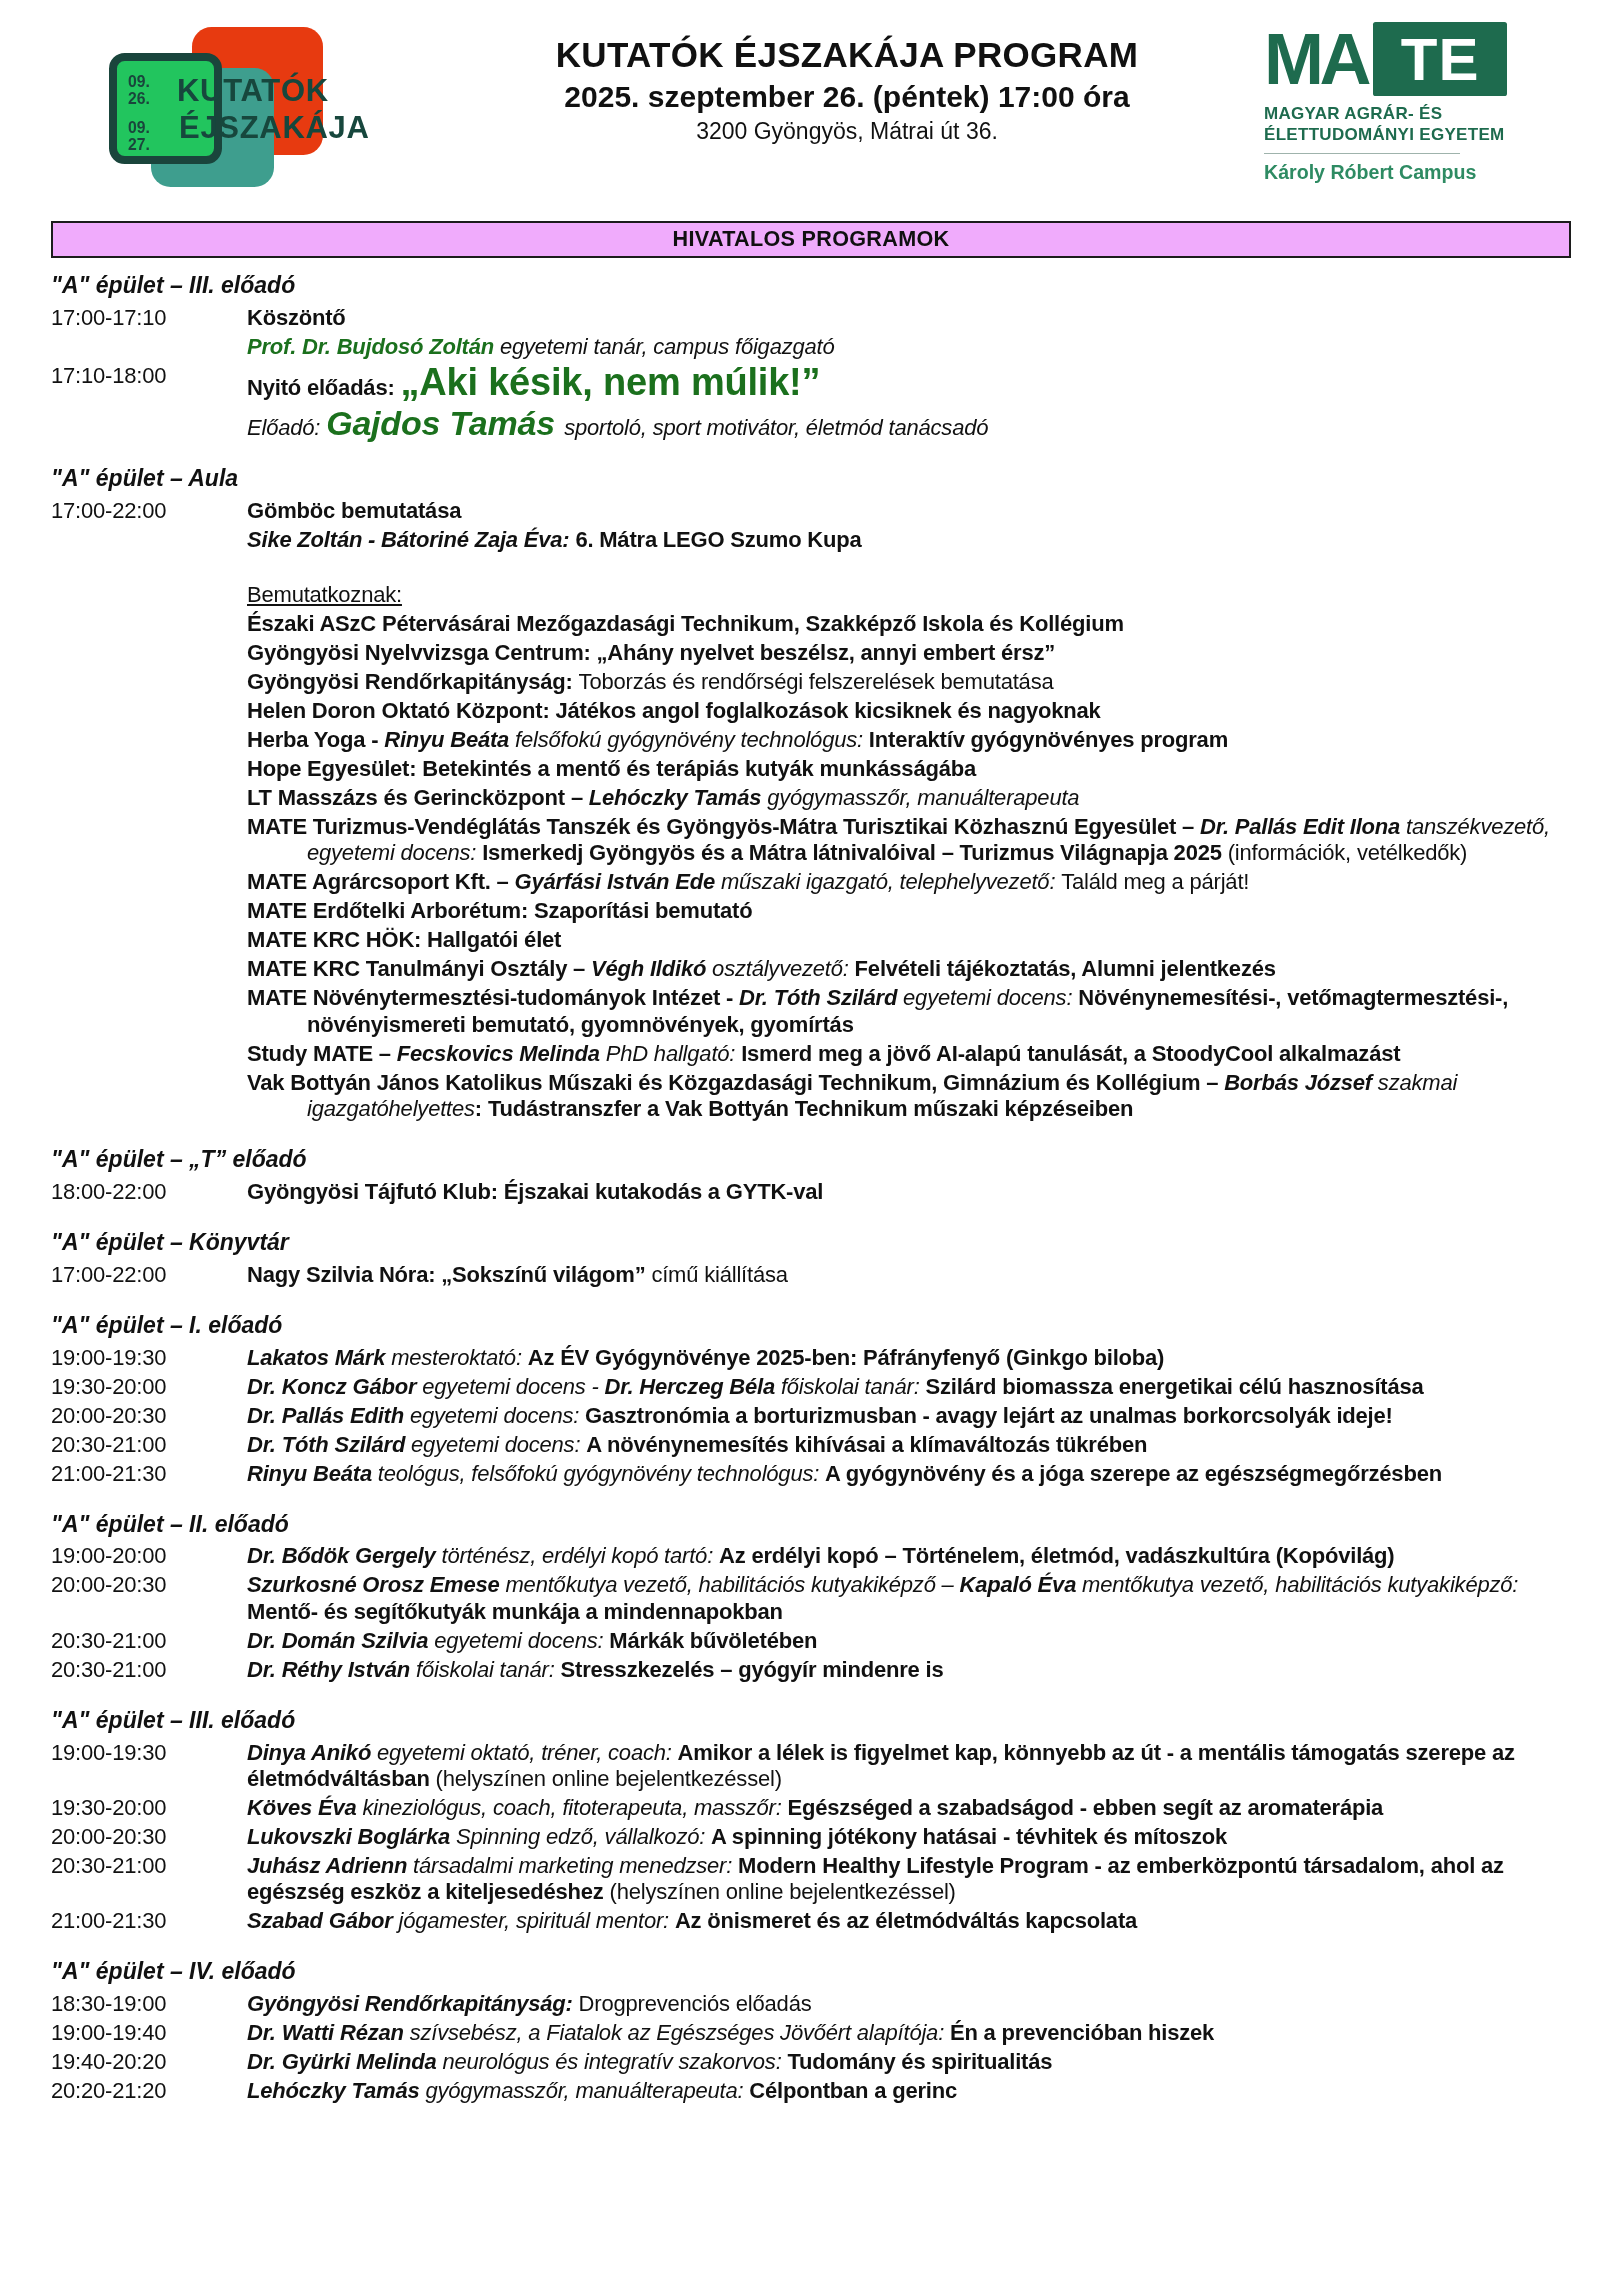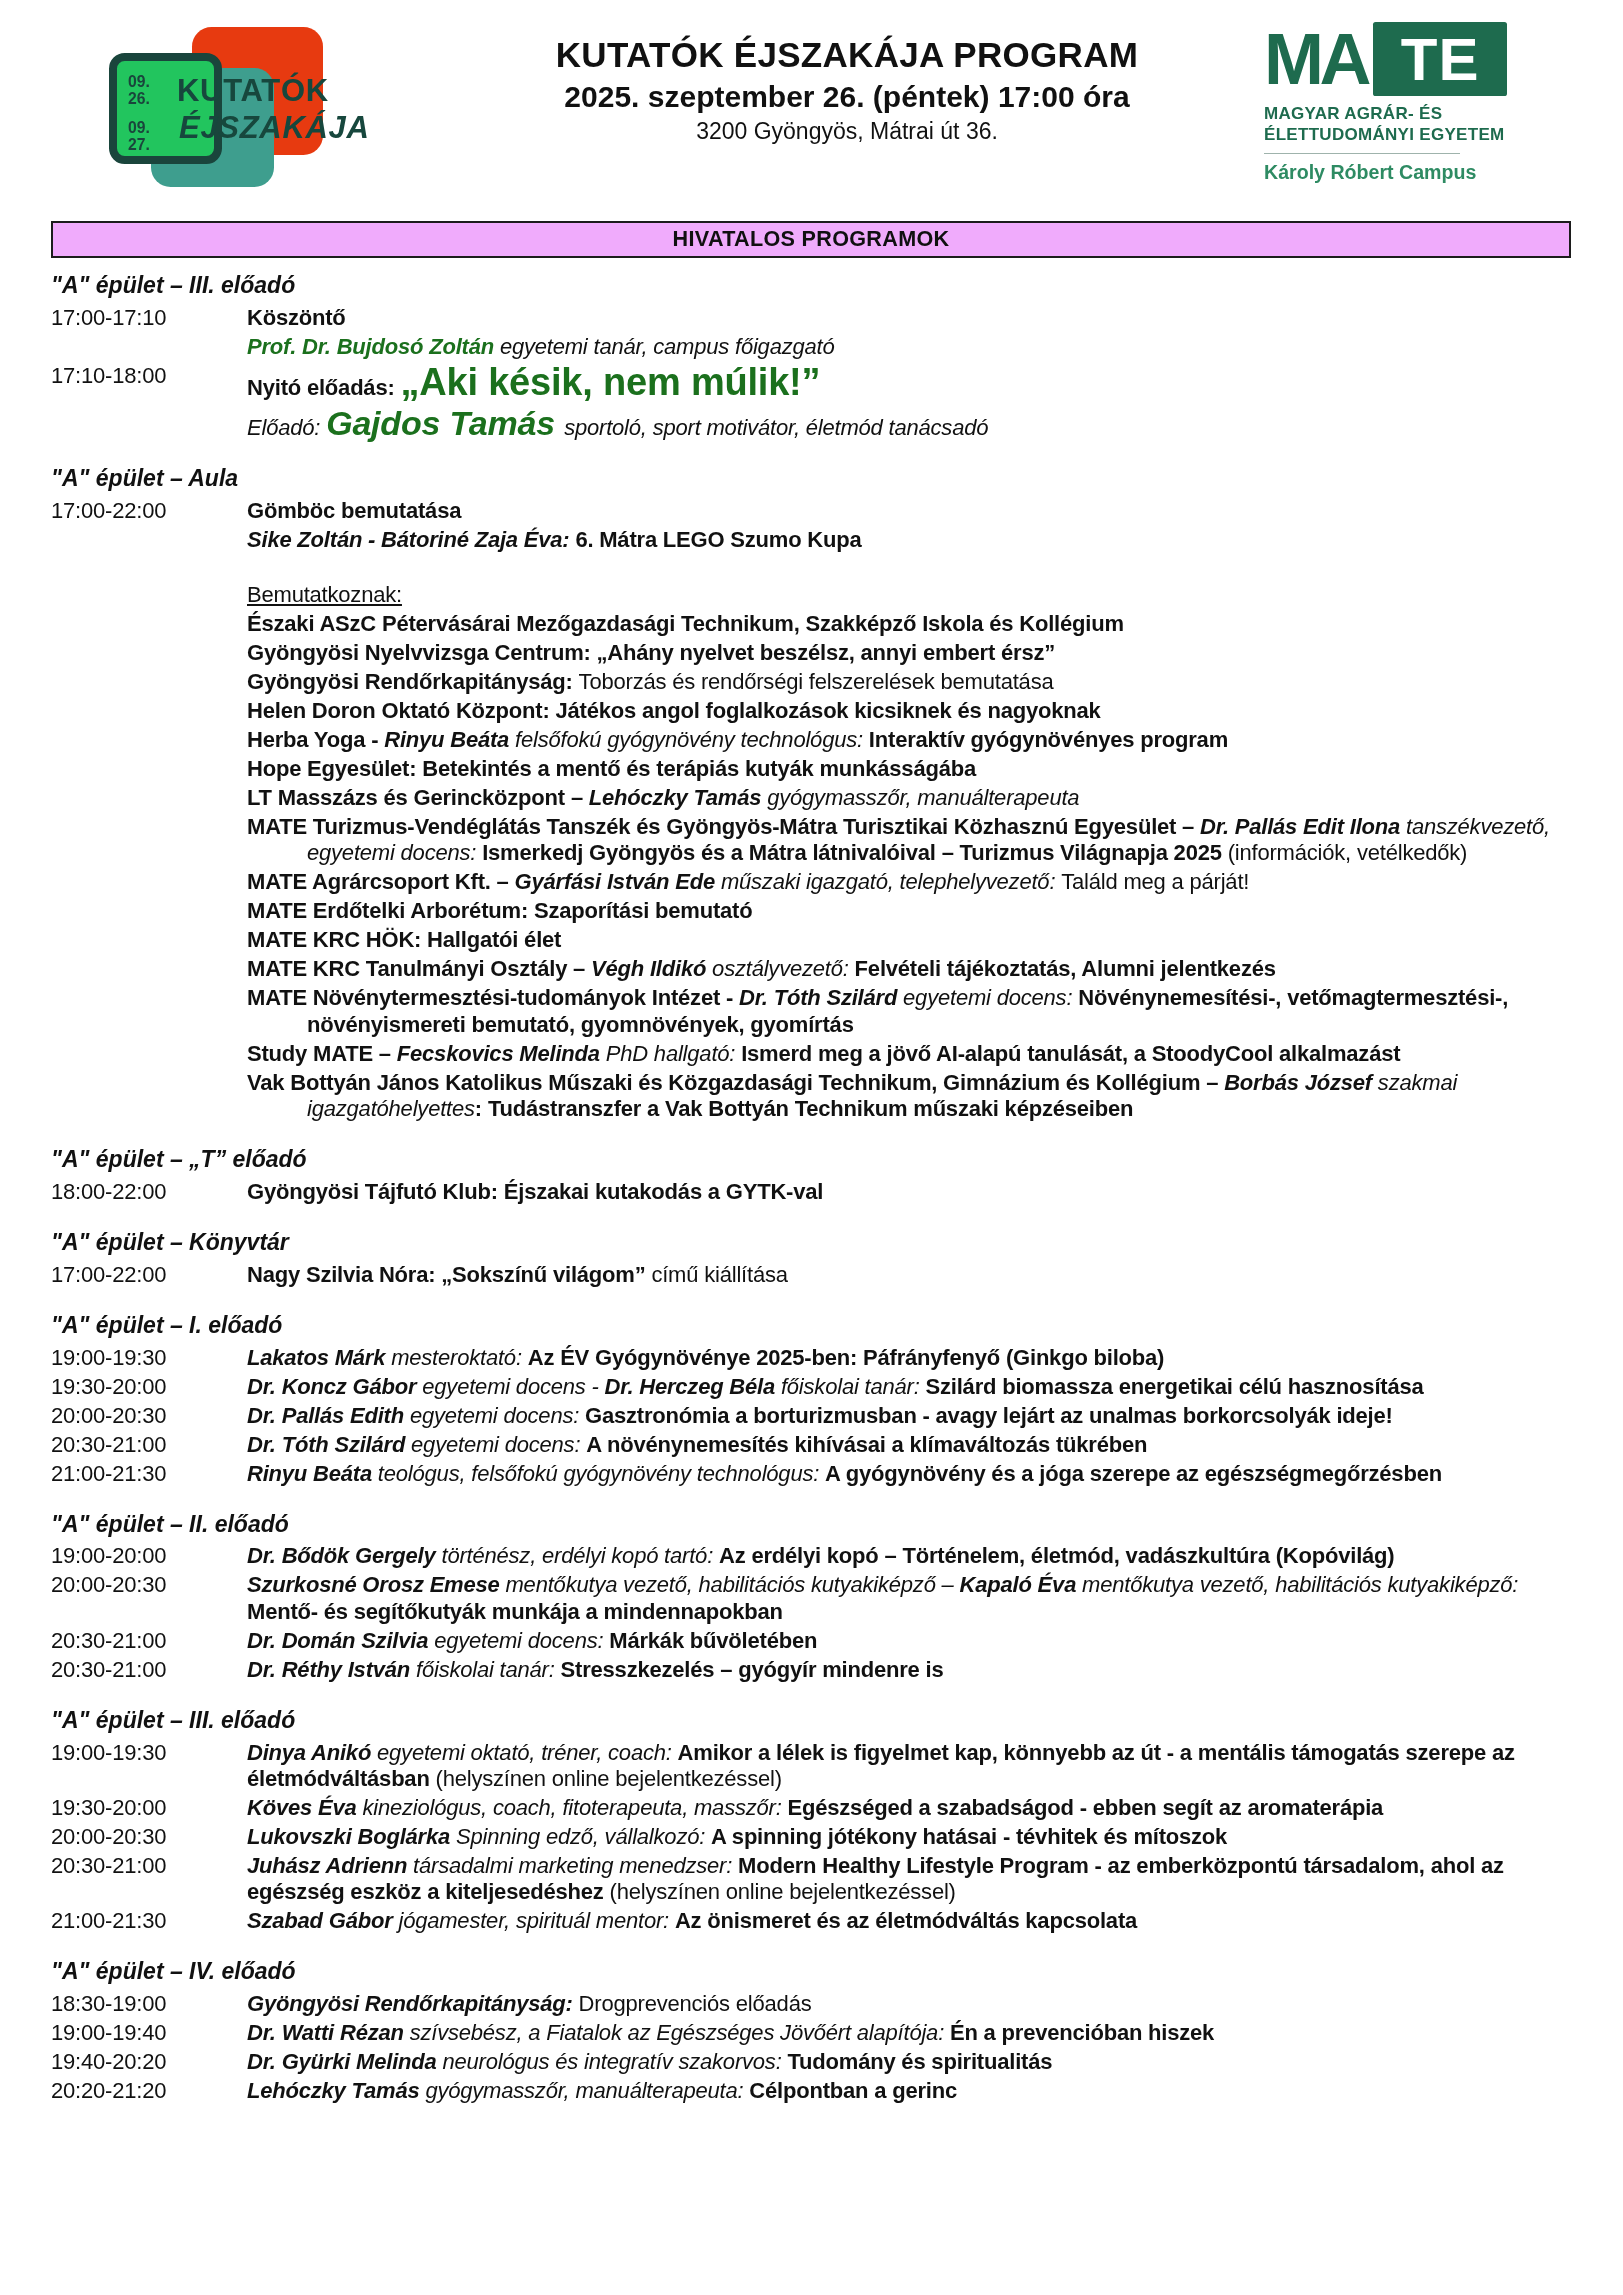--- a/index.html
+++ b/index.html
@@ -14,21 +14,21 @@
 
   
   .header { display:flex; align-items:flex-start; }
   .kn-logo { position:relative; width:379px; height:196px; flex:0 0 auto; }
   .lg-red  { position:absolute; left:141px; top:9.2px;  width:131px; height:128px; background:#e73a10; border-radius:19.6px; z-index:1; }
   .lg-teal { position:absolute; left:100px; top:50px;  width:123px; height:119px; background:#3e9e8e; border-radius:19.6px; z-index:2; }
   .lg-frame{ position:absolute; left:58px;  top:35px;  width:113px; height:111px; background:#22c55e; border:8.5px solid #1a453c; border-radius:15.7px; z-index:3;
              padding:13px 0 0 11px; }
   .lg-date { font-size:15.7px; font-weight:700; color:#1a453c; line-height:1.08; margin-bottom:11.8px; }
   .lg-line1{ position:absolute; left:107px; top:55px;  z-index:4; font-size:31px; font-weight:800; color:#17473d; letter-spacing:0.7px;margin-left:19px; }
-  .lg-line2{ position:absolute; left:128px; top:92px; z-index:4; font-size:31px; font-weight:800; color:#17473d; letter-spacing:0.7px;font-style:italic; }
+  .lg-line2{ position:absolute; left:128px; top:92px; z-index:4; font-size:31px; font-weight:800; color:#17473d; letter-spacing:0.7px; }
 
   .title-block { flex:1 1 auto; text-align:center; padding-top:17px; }
   .doc-title    { font-size:35px; font-weight:800; letter-spacing:0.3px; }
   .doc-subtitle { font-size:30px; font-weight:800; margin-top:5.2px; }
   .doc-campus   { font-size:25px; font-weight:800; margin-top:22px; }
   .doc-address  { font-size:23px; margin-top:3.9px; }
 
   .mate-logo { flex:0 0 auto; width:307px; padding-top:3.9px; }
   .mate-word { display:flex; align-items:center; }
   .mate-ma   { font-size:72px; line-height:0.9; font-weight:800; color:#1e6b4e; letter-spacing:-4.6px; }

